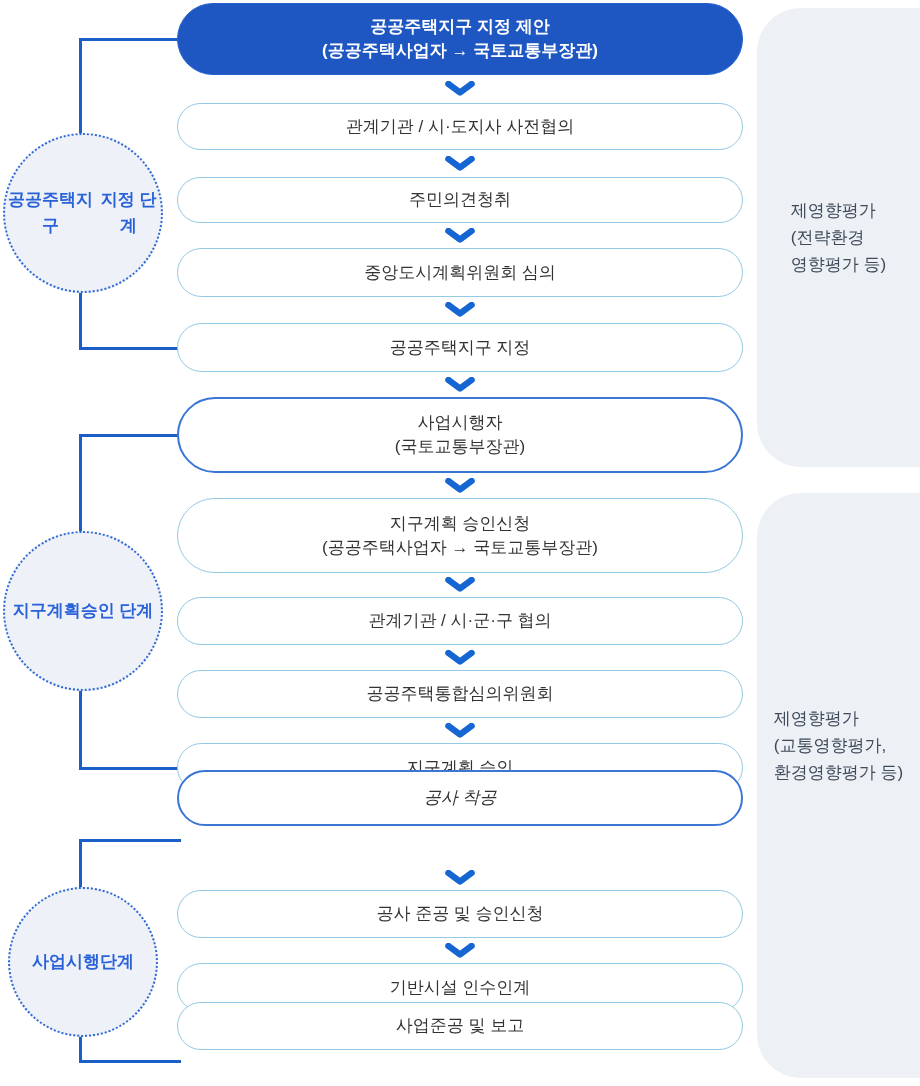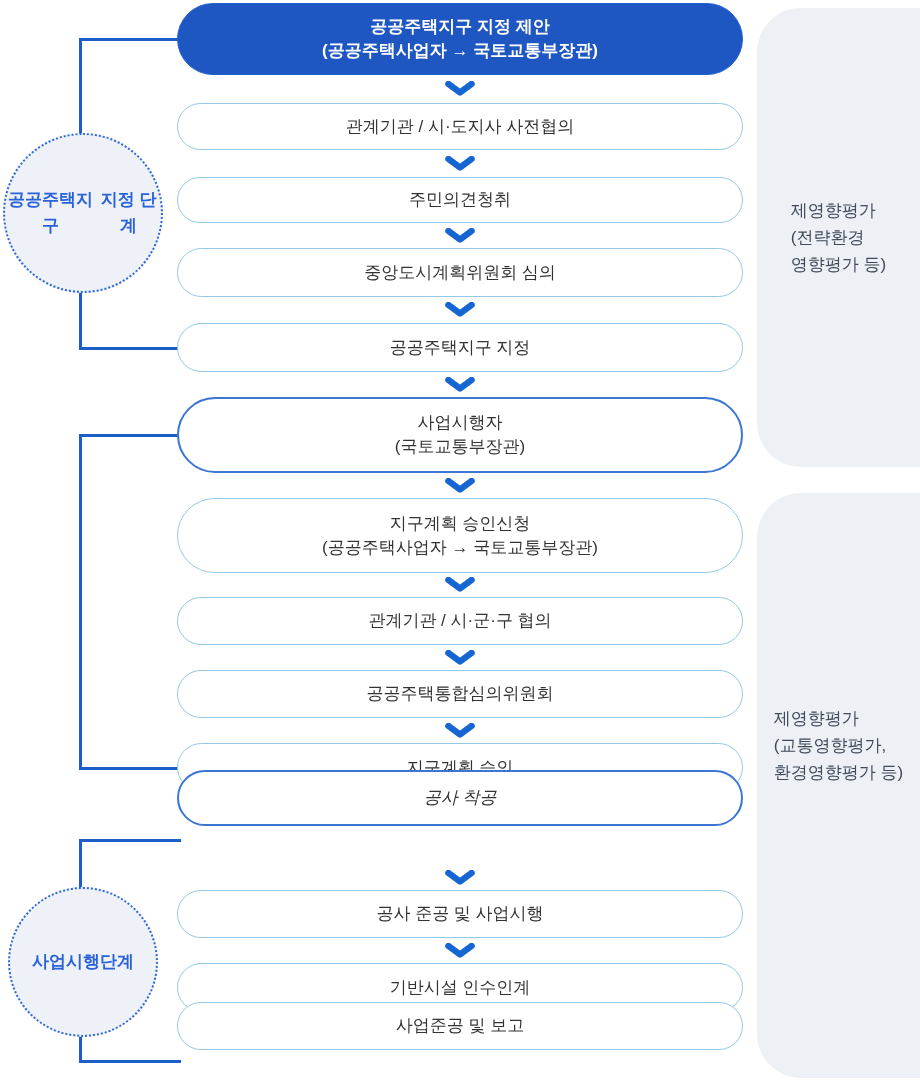--- a/index.html
+++ b/index.html
@@ -106,20 +106,24 @@
     <div class="panel-text" style="margin-bottom: 80px;">
       <div>제영향평가</div>
       <div>(교통영향평가,</div>
       <div>환경영향평가 등)</div>
     </div>
   </div>
     <div class="stage" style="left: 3px; top: 133px; width: 160px; height: 160px;">
     <span>공공주택지구</span>
     <span>지정 단계</span>
   </div>
+    <div class="stage" style="left: 3px; top: 531px; width: 160px; height: 160px;">
+    <span>지구계획</span>
+    <span>승인 단계</span>
+  </div>
     <div class="stage" style="left: 8px; top: 887px; width: 150px; height: 150px;">
     <span>사업시행</span>
     <span>단계</span>
   </div>
     <div class="step primary" style="top: 3px; height: 72px;">
     <span class="main">공공주택지구 지정 제안</span>
     <span class="sub">(공공주택사업자 → 국토교통부장관)</span>
   </div>
     <div class="arrow" style="left: 445px; top: 81px; width: 30px; height: 16px;">
     <svg width="30" height="16" viewBox="0 0 30 16" aria-hidden="true">
@@ -210,21 +214,21 @@
     <div class="step accent" style="top: 770px; height: 56px; font-style: italic;">
     <span class="main">공사 착공</span>
 
   </div>
     <div class="arrow" style="left: 445px; top: 870px; width: 30px; height: 16px;">
     <svg width="30" height="16" viewBox="0 0 30 16" aria-hidden="true">
       <path d="M3.5 3 L15 11.5 L26.5 3" fill="none" stroke="currentColor" stroke-width="6.5" stroke-linecap="round" stroke-linejoin="round"></path>
     </svg>
   </div>
     <div class="step light" style="top: 890px; height: 48px;">
-    <span class="main">공사 준공 및 사업시행</span>
+    <span class="main">공사 준공 및 승인신청</span>
 
   </div>
     <div class="arrow" style="left: 445px; top: 943px; width: 30px; height: 16px;">
     <svg width="30" height="16" viewBox="0 0 30 16" aria-hidden="true">
       <path d="M3.5 3 L15 11.5 L26.5 3" fill="none" stroke="currentColor" stroke-width="6.5" stroke-linecap="round" stroke-linejoin="round"></path>
     </svg>
   </div>
     <div class="step light" style="top: 963px; height: 49px;">
     <span class="main">기반시설 인수인계</span>
 

